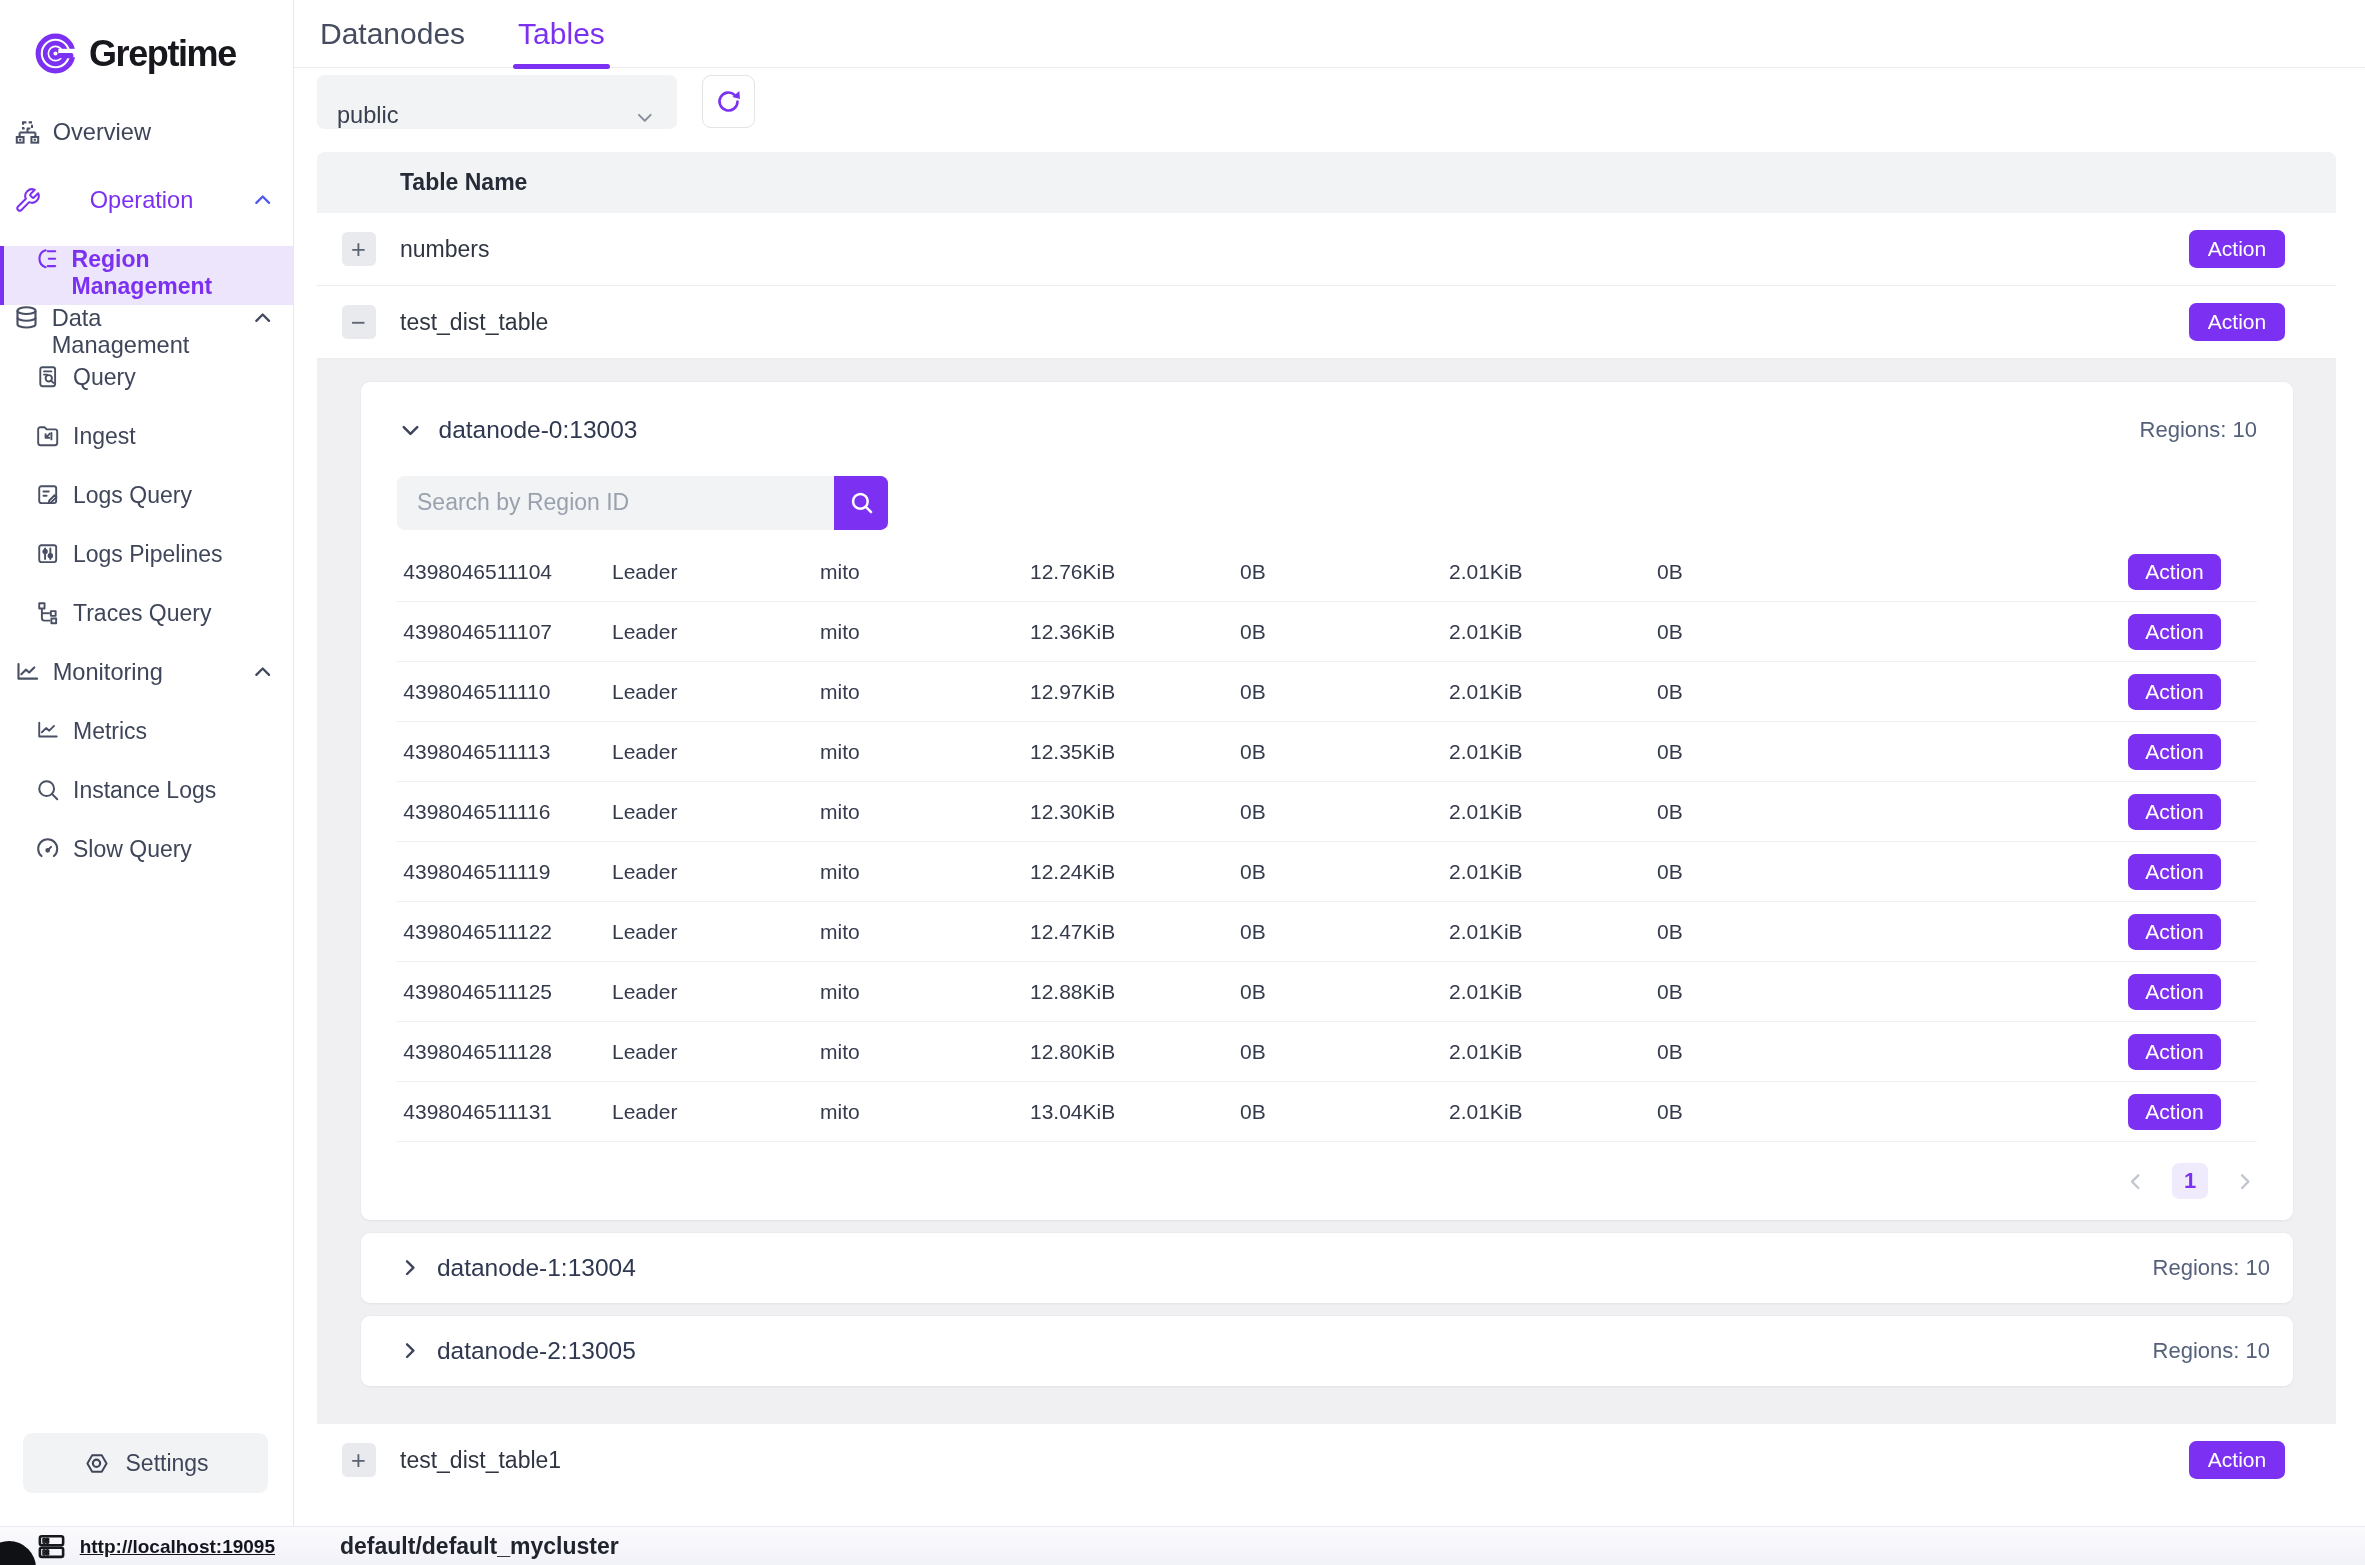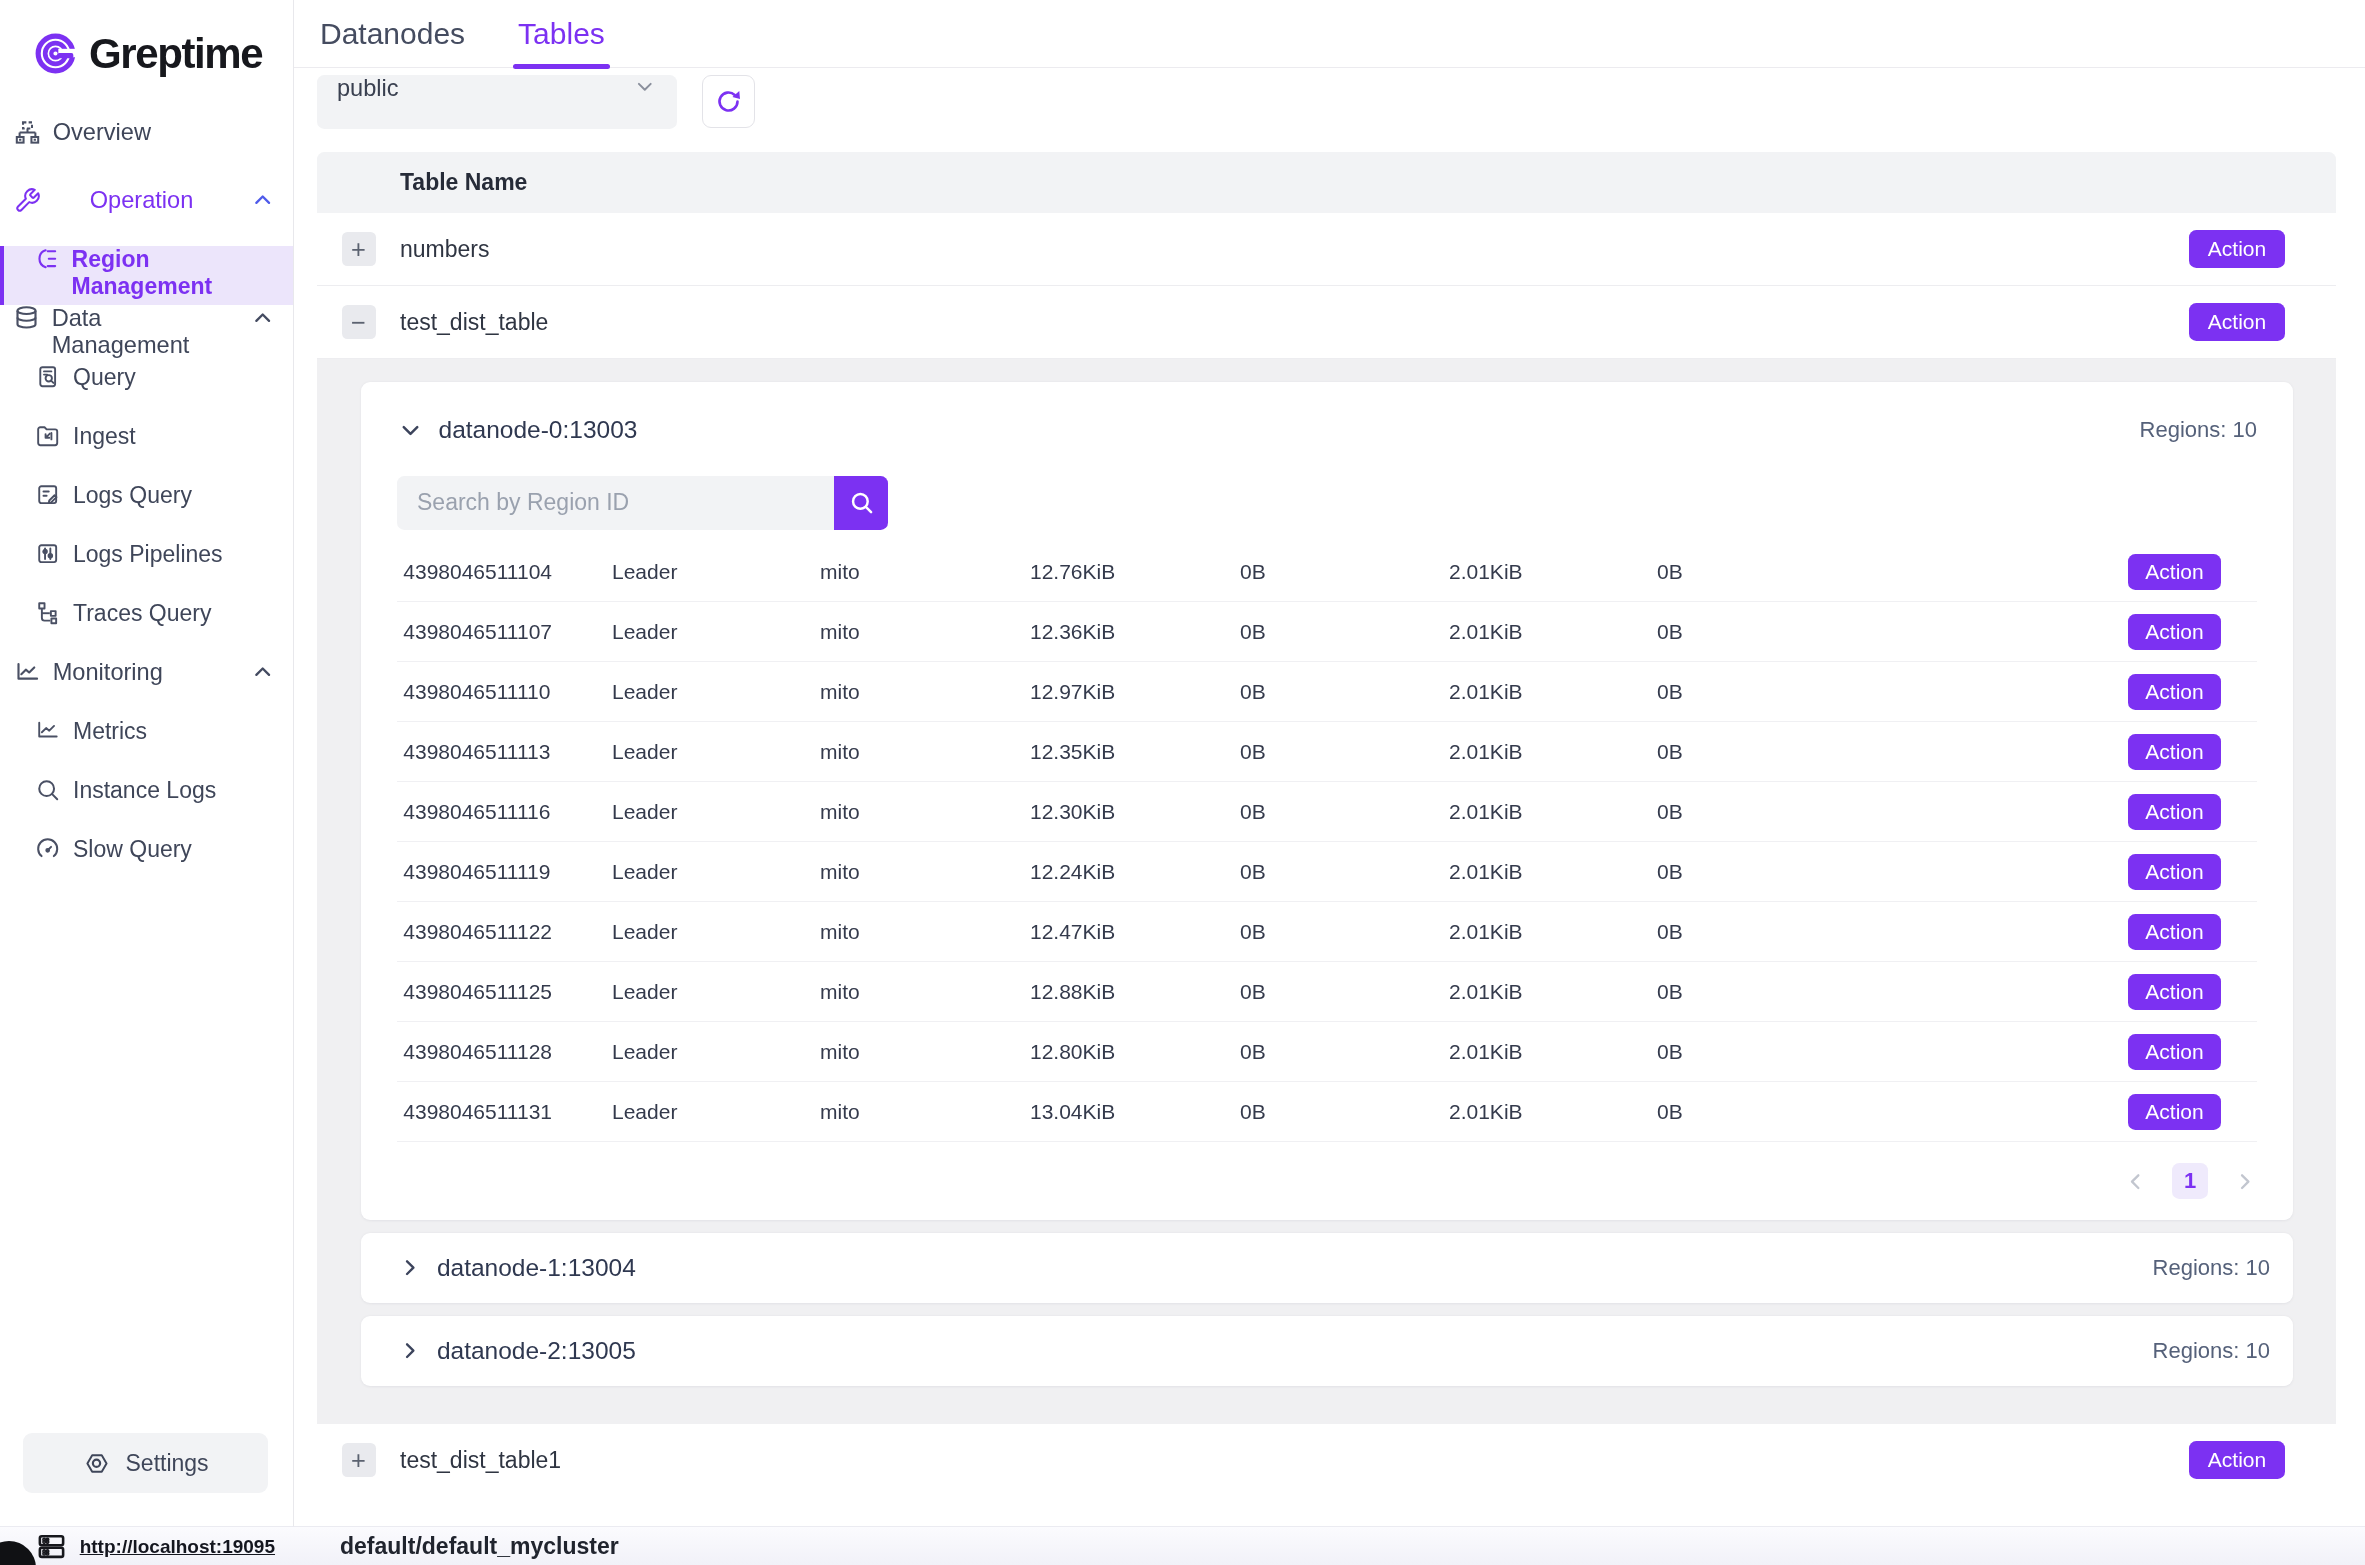--- a/index.html
+++ b/index.html
@@ -8,21 +8,21 @@
     font-family:"Liberation Sans", sans-serif;
     position:relative; overflow:hidden; background:#fff; color:#2f3542;
     --accent:#7c31f2; --accent-light:#ece5fb; --panel:#f0f0f2;
   }
   svg { display:block; }
 
   
   .sidebar { position:absolute; left:0; top:0; bottom:39px; width:294px; background:#fff;
              border-right:0.9px solid #e8e8ec; display:flex; flex-direction:column; z-index:2; }
   .logo { display:flex; align-items:center; gap:11px; padding:16.3px 0 0 33px; height:91px; }
-  .logo-text { font-size:42px; font-weight:800; color:#17181d; letter-spacing:-1.4px; }
+  .logo-text { font-size:36px; font-weight:800; color:#17181d; letter-spacing:-1.4px; }
   .nav { margin-top:28px; flex:1 1 auto; display:flex; flex-direction:column; }
   .nav-item { height:59px; display:flex; align-items:flex-start; gap:11px; padding-left:12.7px;
               font-size:23.6px; color:#3f4659; cursor:pointer; flex:0 0 auto; }
   .nav-item .nicon { width:29px; display:flex; justify-content:center; color:#4a5064; }
   .nav-item.sub { padding-left:33px; font-size:23px; }
   .nav-item.section-start { margin-top:9px;gap:48px; }
   .nav-item.section-active { color:var(--accent); }
   .nav-item.section-active .nicon { color:var(--accent); }
   .nav-item .caret { margin-left:auto; margin-right:18px; color:#444b61; }
   .nav-item.section-active .caret { color:#4f5bea; }
@@ -38,21 +38,21 @@
   .main { position:absolute; left:294px; right:0; top:0; bottom:39px; overflow:hidden; background:#fff; }
   .tabbar { height:68px; border-bottom:1.8px solid #ecebef; display:flex; align-items:stretch;
             padding-left:26px; gap:53px; }
   .tab { position:relative; display:flex; align-items:center; font-size:30px; color:#454c60; cursor:pointer; }
   .tab.active { color:var(--accent); }
   .tab.active::after { content:""; position:absolute; left:-5.4px; right:-5.4px; bottom:-1.8px; height:4.5px;
                        background:var(--accent); border-radius:2.7px; }
   .content { padding:7.3px 30px 0 23px; }
   .toolbar { display:flex; gap:24.5px; }
   .select { width:360px; height:54px; background:#f2f3f5; border-radius:7.3px; display:flex;
-            align-items:flex-start; padding:0 20px; font-size:23.6px; color:#3a4050; cursor:pointer; }
+            align-items:flex-end; padding:0 20px; font-size:23.6px; color:#3a4050; cursor:pointer; }
   .select .caret { margin-left:auto; color:#8a8f9c; }
   .refresh-btn { width:53px; height:53px; background:#fff; border:0.9px solid #e3e3e8; border-radius:9px;
                  display:flex; align-items:center; justify-content:center; cursor:pointer; color:var(--accent); }
 
   
   .tables { margin-top:23px; }
   .tables-header { height:61px; background:#f2f3f5; border-radius:7.3px 7.3px 0 0; display:flex;
                    align-items:center; padding-left:83px; font-size:23px; font-weight:700; color:#262b38; }
   .table-row { height:73px; display:flex; align-items:center; border-bottom:0.9px solid #ededf0;
                padding-left:24.5px; background:#fff; }

